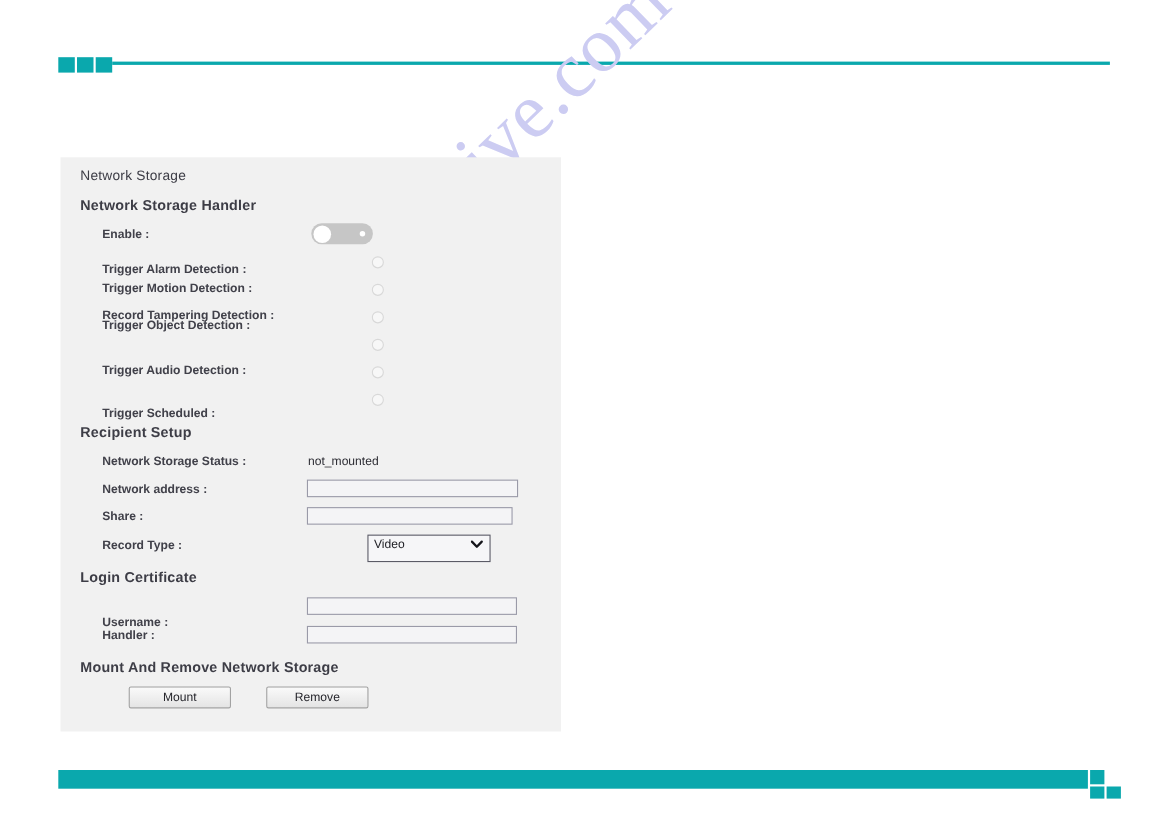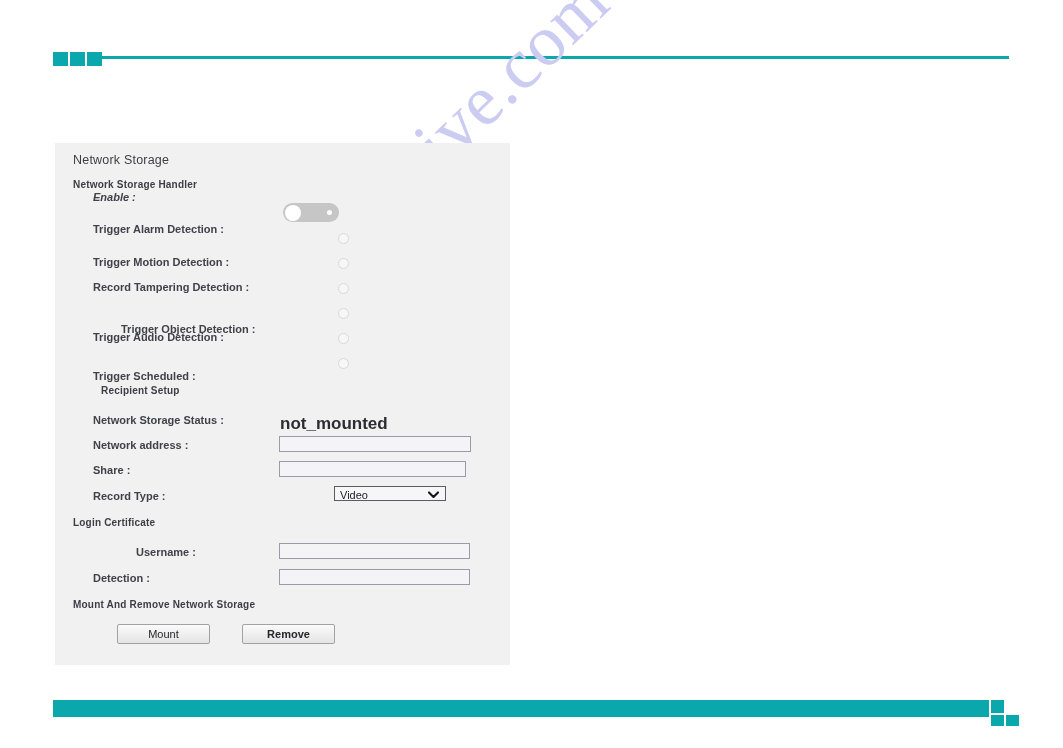--- a/index.html
+++ b/index.html
@@ -106,41 +106,41 @@
     left: 18px;
     font-size: 12.5px;
     font-weight: normal;
     color: #3d3d46;
     letter-spacing: .2px;
     white-space: nowrap;
   }
   .h-sec {
     position: absolute;
     left: 18px;
-    font-size: 10px;
+    font-size: 13px;
     font-weight: bold;
     color: #3d3d46;
     letter-spacing: .2px;
     white-space: nowrap;
   }
 
   .row-label {
     position: absolute;
     left: 38px;
     font-size: 11px;
     font-weight: bold;
     color: #41414a;
     white-space: nowrap;
   }
 
   .value-text {
     position: absolute;
     left: 225px;
-    font-size: 17px;
-    font-weight: bold;
+    font-size: 11px;
+    font-weight: normal;
     color: #2c2c33;
     white-space: nowrap;
   }
 
   
   .toggle {
     position: absolute;
     left: 228px;
     width: 56px;
     height: 19px;
@@ -185,21 +185,21 @@
     border: 1px solid #9a9aa8;
     background: #f4f4f6;
     box-sizing: border-box;
   }
 
   
   .sel {
     position: absolute;
     left: 279px;
     width: 112px;
-    height: 15px;
+    height: 25px;
     border: 1px solid #5b5b66;
     background: #f6f6f8;
     box-sizing: border-box;
   }
   .sel .sel-text {
     position: absolute;
     left: 5px;
     top: 2px;
     font-size: 11px;
     color: #1c1c22;
@@ -260,76 +260,76 @@
   </div>
 
   <div class="watermark">manualshive.com</div>
 
   <div class="panel">
 
     <div class="h-main" style="top:10px;">Network Storage</div>
 
     <div class="h-sec" style="top:36px;">Network Storage Handler</div>
 
-    <div class="row-label" style="top:48px;font-style:italic;">Enable :</div>
+    <div class="row-label" style="top:64px;">Enable :</div>
     <div class="toggle" style="top:60px;">
       <div class="knob"></div>
       <div class="dot"></div>
     </div>
 
-    <div class="row-label" style="top:80px;">Trigger Alarm Detection :</div>
+    <div class="row-label" style="top:96px;">Trigger Alarm Detection :</div>
     <div class="radio" style="top:90px;"></div>
 
     <div class="row-label" style="top:113px;">Trigger Motion Detection :</div>
     <div class="radio" style="top:115px;"></div>
 
     <div class="row-label" style="top:138px;">Record Tampering Detection :</div>
     <div class="radio" style="top:140px;"></div>
 
-    <div class="row-label" style="top:180px;margin-left:28px;">Trigger Object Detection :</div>
+    <div class="row-label" style="top:147px;">Trigger Object Detection :</div>
     <div class="radio" style="top:165px;"></div>
 
     <div class="row-label" style="top:188px;">Trigger Audio Detection :</div>
     <div class="radio" style="top:190px;"></div>
 
     <div class="row-label" style="top:213px;margin-top:14px;">Trigger Scheduled :</div>
     <div class="radio" style="top:215px;"></div>
 
-    <div class="h-sec" style="top:242px;margin-left:28px;">Recipient Setup</div>
+    <div class="h-sec" style="top:242px;">Recipient Setup</div>
 
     <div class="row-label" style="top:271px;">Network Storage Status :</div>
     <div class="value-text" style="top:271px;">not_mounted</div>
 
     <div class="row-label" style="top:296px;">Network address :</div>
     <input class="tinput" style="left: 224px; top: 293px; width: 192px;" type="text" placeholder="">
 
     <div class="row-label" style="top:321px;">Share :</div>
     <input class="tinput" style="left: 224px; top: 318px; width: 187px;" type="text" placeholder="">
 
     <div class="row-label" style="top:347px;">Record Type :</div>
     <div class="sel" style="top:343px;">
       <span class="sel-text">Video</span>
       <svg class="chev" viewBox="0 0 11 8">
         <path d="M1 1.4 L5.5 6 L10 1.4" stroke="#15151b" stroke-width="2.1" fill="none" stroke-linecap="round" stroke-linejoin="round"></path>
       </svg>
     </div>
 
     <div class="h-sec" style="top:374px;text-align:right;">Login Certificate</div>
 
-    <div class="row-label" style="top:403px;margin-left:43px;">Username :</div>
+    <div class="row-label" style="top:417px;">Username :</div>
     <input class="tinput" style="left: 224px; top: 400px; width: 191px;" type="text" placeholder="">
 
-    <div class="row-label" style="top:429px;">Detection :</div>
+    <div class="row-label" style="top:429px;">Handler :</div>
     <input class="tinput" style="left: 224px; top: 426px; width: 191px;" type="password" placeholder="">
 
     <div class="h-sec" style="top:456px;">Mount And Remove Network Storage</div>
 
     <button class="btn" style="left:19px; top:481px;margin-left:43px;">Mount</button>
 
-    <button class="btn" style="left:187px; top:481px;font-weight:bold;">Remove</button>
+    <button class="btn" style="left:187px; top:481px;">Remove</button>
 
   </div>
 
   <div class="footer-rule">
     <div class="bar"></div>
     <div class="s-a"></div>
     <div class="s-b"></div>
     <div class="s-c"></div>
   </div>
 

